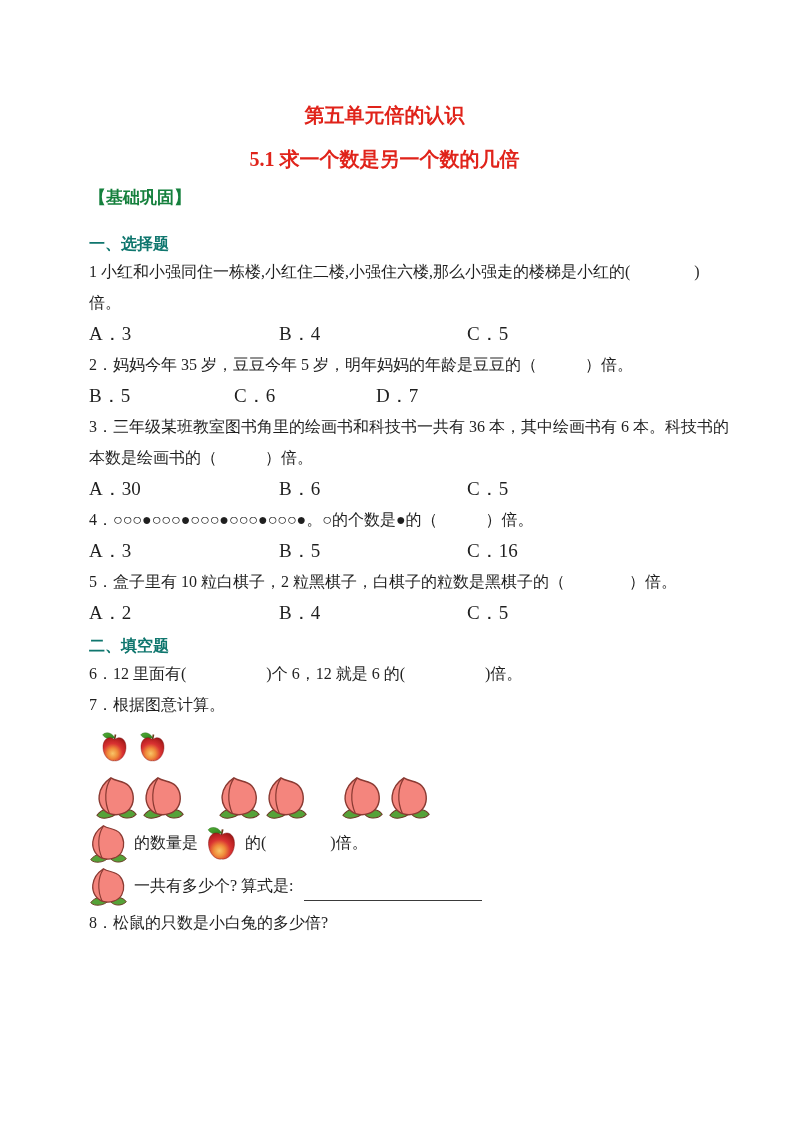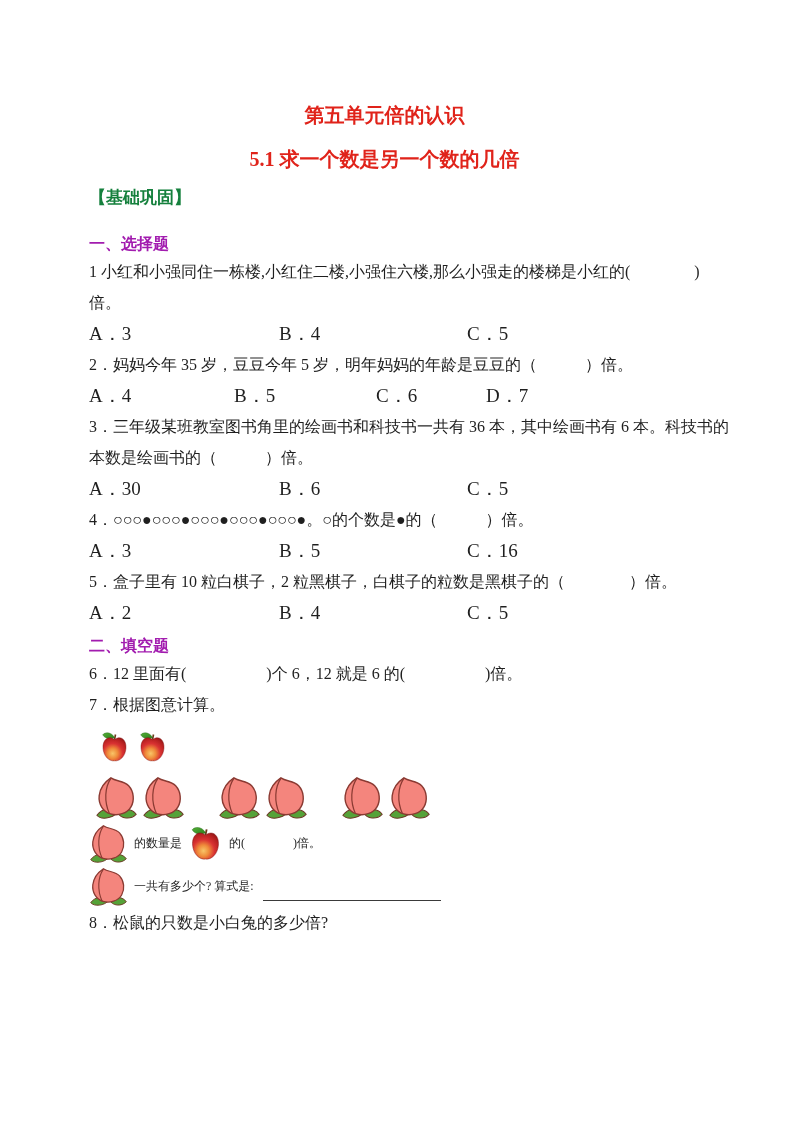--- a/index.html
+++ b/index.html
@@ -16,34 +16,34 @@
   .subtitle{
     text-align:center;font-family:Liberation Serif, serif;
     font-weight:bold;font-size:20px;line-height:26px;color:#e0231a;margin-top:18px;white-space:pre;
   }
   .badge{
     font-family:"Liberation Sans","DejaVu Sans",sans-serif;
     font-weight:bold;font-size:17px;line-height:24px;color:#15803d;margin-top:14px;white-space:pre;
   }
   .sec-heading{
     font-family:"Liberation Sans","DejaVu Sans",sans-serif;
-    font-weight:bold;font-size:16px;line-height:24px;color:#a21caf;white-space:pre;
+    font-weight:bold;font-size:16px;line-height:24px;color:#0f766e;white-space:pre;
   }
   .sec-heading.first{margin-top:22px;}
   .sec-heading.second{margin-top:6px;}
   .qline{font-size:16px;line-height:31px;white-space:pre;}
   .opts{display:grid;font-size:19px;line-height:31px;white-space:pre;}
   .opts.cols3{grid-template-columns:190px 188px auto;}
   .opts.cols4{grid-template-columns:145px 142px 110px auto;}
   .apple-row{display:flex;align-items:flex-end;gap:11px;margin:8px 0 0 12px;height:36px;}
   .apple-row svg{width:27px;height:34px;}
   .peach-row{display:flex;align-items:flex-end;gap:33px;margin:10px 0 0 6px;height:46px;}
   .peach-group{display:flex;gap:4px;}
   .peach-row svg{width:43px;height:45px;}
-  .stmt{display:flex;align-items:center;gap:6px;height:42px;font-size:12px;white-space:pre;}
+  .stmt{display:flex;align-items:center;gap:6px;height:42px;font-size:16px;white-space:pre;}
   .stmt.first{margin-top:2px;}
   .stmt.second{margin-top:1px;}
   .stmt .peach-inline{width:39px;height:41px;flex:0 0 auto;}
   .stmt .apple-inline{width:31px;height:35px;flex:0 0 auto;margin:0 2px;}
   .blank-line{
     display:inline-block;width:178px;height:20px;
     border-bottom:1px solid #3a3a3a;align-self:center;margin-top:8px;
   }
   .q8{}
   .svg-defs{position:absolute;width:0;height:0;overflow:hidden;}
@@ -89,21 +89,20 @@
   <div class="qline">1 小红和小强同住一栋楼,小红住二楼,小强住六楼,那么小强走的楼梯是小红的(　　　　)</div>
   <div class="qline">倍。</div>
   <div class="opts cols3">
     <span>A．3</span>
     <span>B．4</span>
     <span>C．5</span>
   </div>
 
   <div class="qline">2．妈妈今年 35 岁，豆豆今年 5 岁，明年妈妈的年龄是豆豆的（　　　）倍。</div>
   <div class="opts cols4">
-    <span>A．4</span>
     <span>B．5</span>
     <span>C．6</span>
     <span>D．7</span>
   </div>
 
   <div class="qline">3．三年级某班教室图书角里的绘画书和科技书一共有 36 本，其中绘画书有 6 本。科技书的</div>
   <div class="qline">本数是绘画书的（　　　）倍。</div>
   <div class="opts cols3">
     <span>A．30</span>
     <span>B．6</span>

